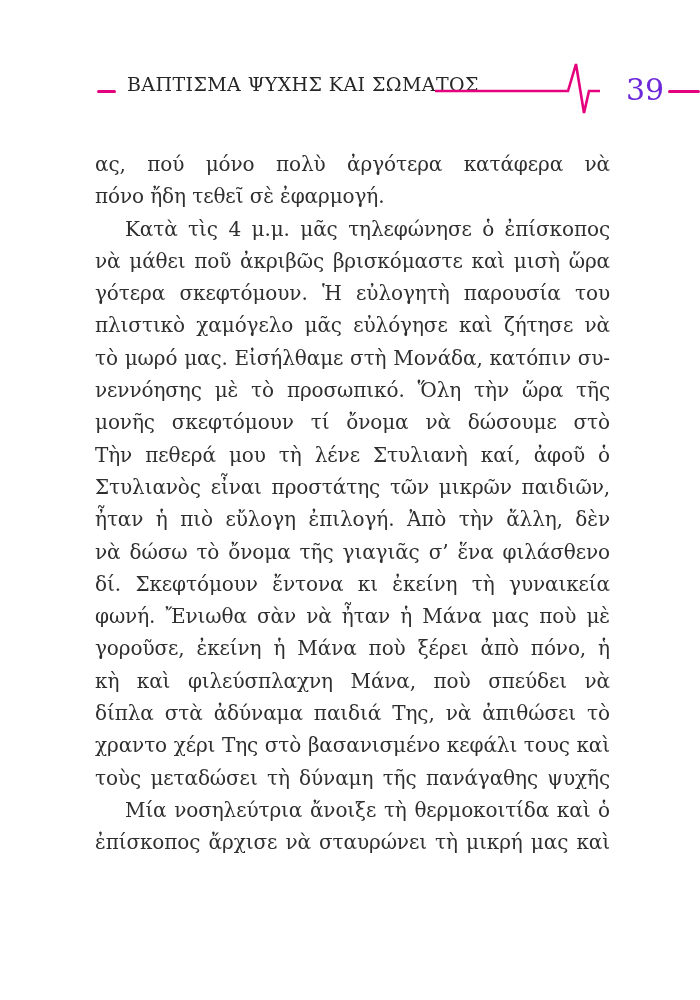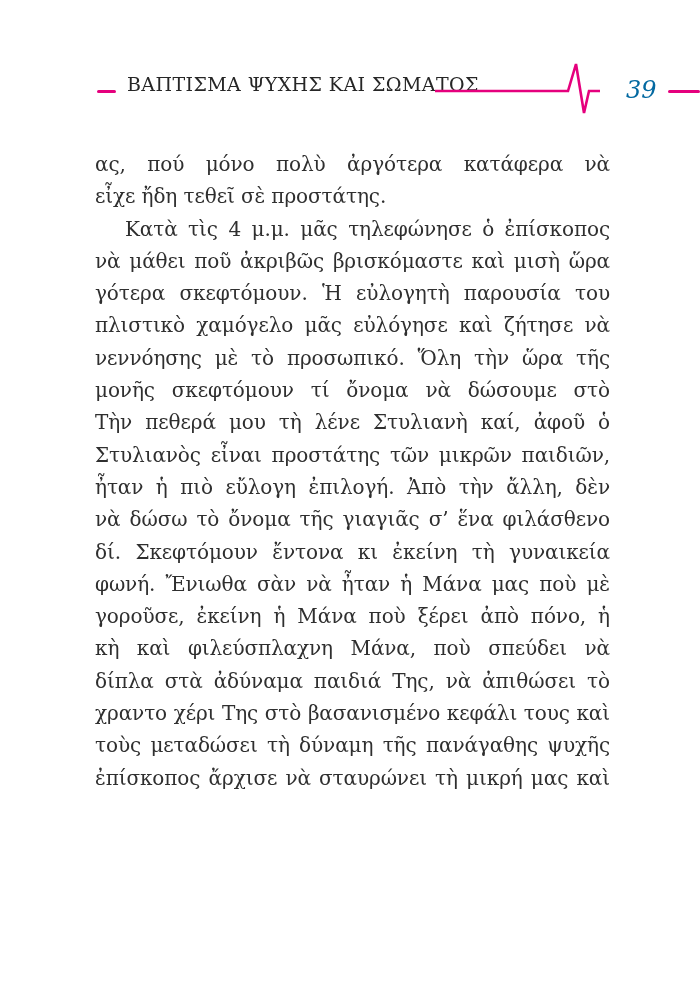--- a/index.html
+++ b/index.html
@@ -29,23 +29,22 @@
     position:absolute;left:435px;top:56px;
     width:168px;height:62px;
   }
   .ekg polyline{
     fill:none;
     stroke:var(--accent,#e5007d);
     stroke-width:2.6;
   }
   .page-number{
     position:absolute;left:626px;top:78px;
-    font-size:24px;line-height:24px;
-    color:#0369a1;
-    font-style:italic;
+    font-size:30px;line-height:24px;
+    color:#6d28d9;
   }
   
   .body-text{
     position:absolute;left:95px;top:148px;
     width:515px;
     color:#2f2f2f;
     font-size:20px;
     letter-spacing:-0.1px;
   }
   .line{
@@ -70,34 +69,36 @@
   <svg class="ekg" viewBox="0 0 168 62" aria-hidden="true">
     <polyline points="0,35 133,35 141,8 149,57 154,35 165,35"></polyline>
   </svg>
 
   <div class="page-number">39</div>
 
   <div class="dash dash-right"></div>
 
   <div class="body-text">
       <div class="line">ας, πού μόνο πολὺ ἀργότερα κατάφερα νὰ συλλάβω,</div>
-      <div class="line end">εἶχε ἤδη τεθεῖ σὲ προστάτης.</div>
+      <div class="line end">πόνο ἤδη τεθεῖ σὲ ἐφαρμογή.</div>
       <div class="line indent">Κατὰ τὶς 4 μ.μ. μᾶς τηλεφώνησε ὁ ἐπίσκοπος γιὰ</div>
       <div class="line">νὰ μάθει ποῦ ἀκριβῶς βρισκόμαστε καὶ μισὴ ὥρα ἀρ-</div>
       <div class="line">γότερα σκεφτόμουν. Ἡ εὐλογητὴ παρουσία του μοῦ</div>
       <div class="line">πλιστικὸ χαμόγελο μᾶς εὐλόγησε καὶ ζήτησε νὰ δεῖ</div>
+      <div class="line">τὸ μωρό μας. Εἰσήλθαμε στὴ Μονάδα, κατόπιν συ-</div>
       <div class="line">νεννόησης μὲ τὸ προσωπικό. Ὅλη τὴν ὥρα τῆς ἀνα-</div>
       <div class="line">μονῆς σκεφτόμουν τί ὄνομα νὰ δώσουμε στὸ παιδί.</div>
       <div class="line">Τὴν πεθερά μου τὴ λένε Στυλιανὴ καί, ἀφοῦ ὁ ἅγιος</div>
       <div class="line">Στυλιανὸς εἶναι προστάτης τῶν μικρῶν παιδιῶν, θὰ</div>
       <div class="line">ἦταν ἡ πιὸ εὔλογη ἐπιλογή. Ἀπὸ τὴν ἄλλη, δὲν ἤθελα</div>
       <div class="line">νὰ δώσω τὸ ὄνομα τῆς γιαγιᾶς σ’ ἕνα φιλάσθενο παι-</div>
       <div class="line">δί. Σκεφτόμουν ἔντονα κι ἐκείνη τὴ γυναικεία θερμὴ</div>
       <div class="line">φωνή. Ἔνιωθα σὰν νὰ ἦταν ἡ Μάνα μας ποὺ μὲ παρη-</div>
       <div class="line">γοροῦσε, ἐκείνη ἡ Μάνα ποὺ ξέρει ἀπὸ πόνο, ἡ στωι-</div>
       <div class="line">κὴ καὶ φιλεύσπλαχνη Μάνα, ποὺ σπεύδει νὰ σταθεῖ</div>
       <div class="line">δίπλα στὰ ἀδύναμα παιδιά Της, νὰ ἀπιθώσει τὸ πανά-</div>
       <div class="line">χραντο χέρι Της στὸ βασανισμένο κεφάλι τους καὶ νὰ</div>
       <div class="line end">τοὺς μεταδώσει τὴ δύναμη τῆς πανάγαθης ψυχῆς Της.</div>
+      <div class="line indent">Μία νοσηλεύτρια ἄνοιξε τὴ θερμοκοιτίδα καὶ ὁ</div>
       <div class="line">ἐπίσκοπος ἄρχισε νὰ σταυρώνει τὴ μικρή μας καὶ νὰ</div>
     </div>
 
 </div>
 
 </body></html>

